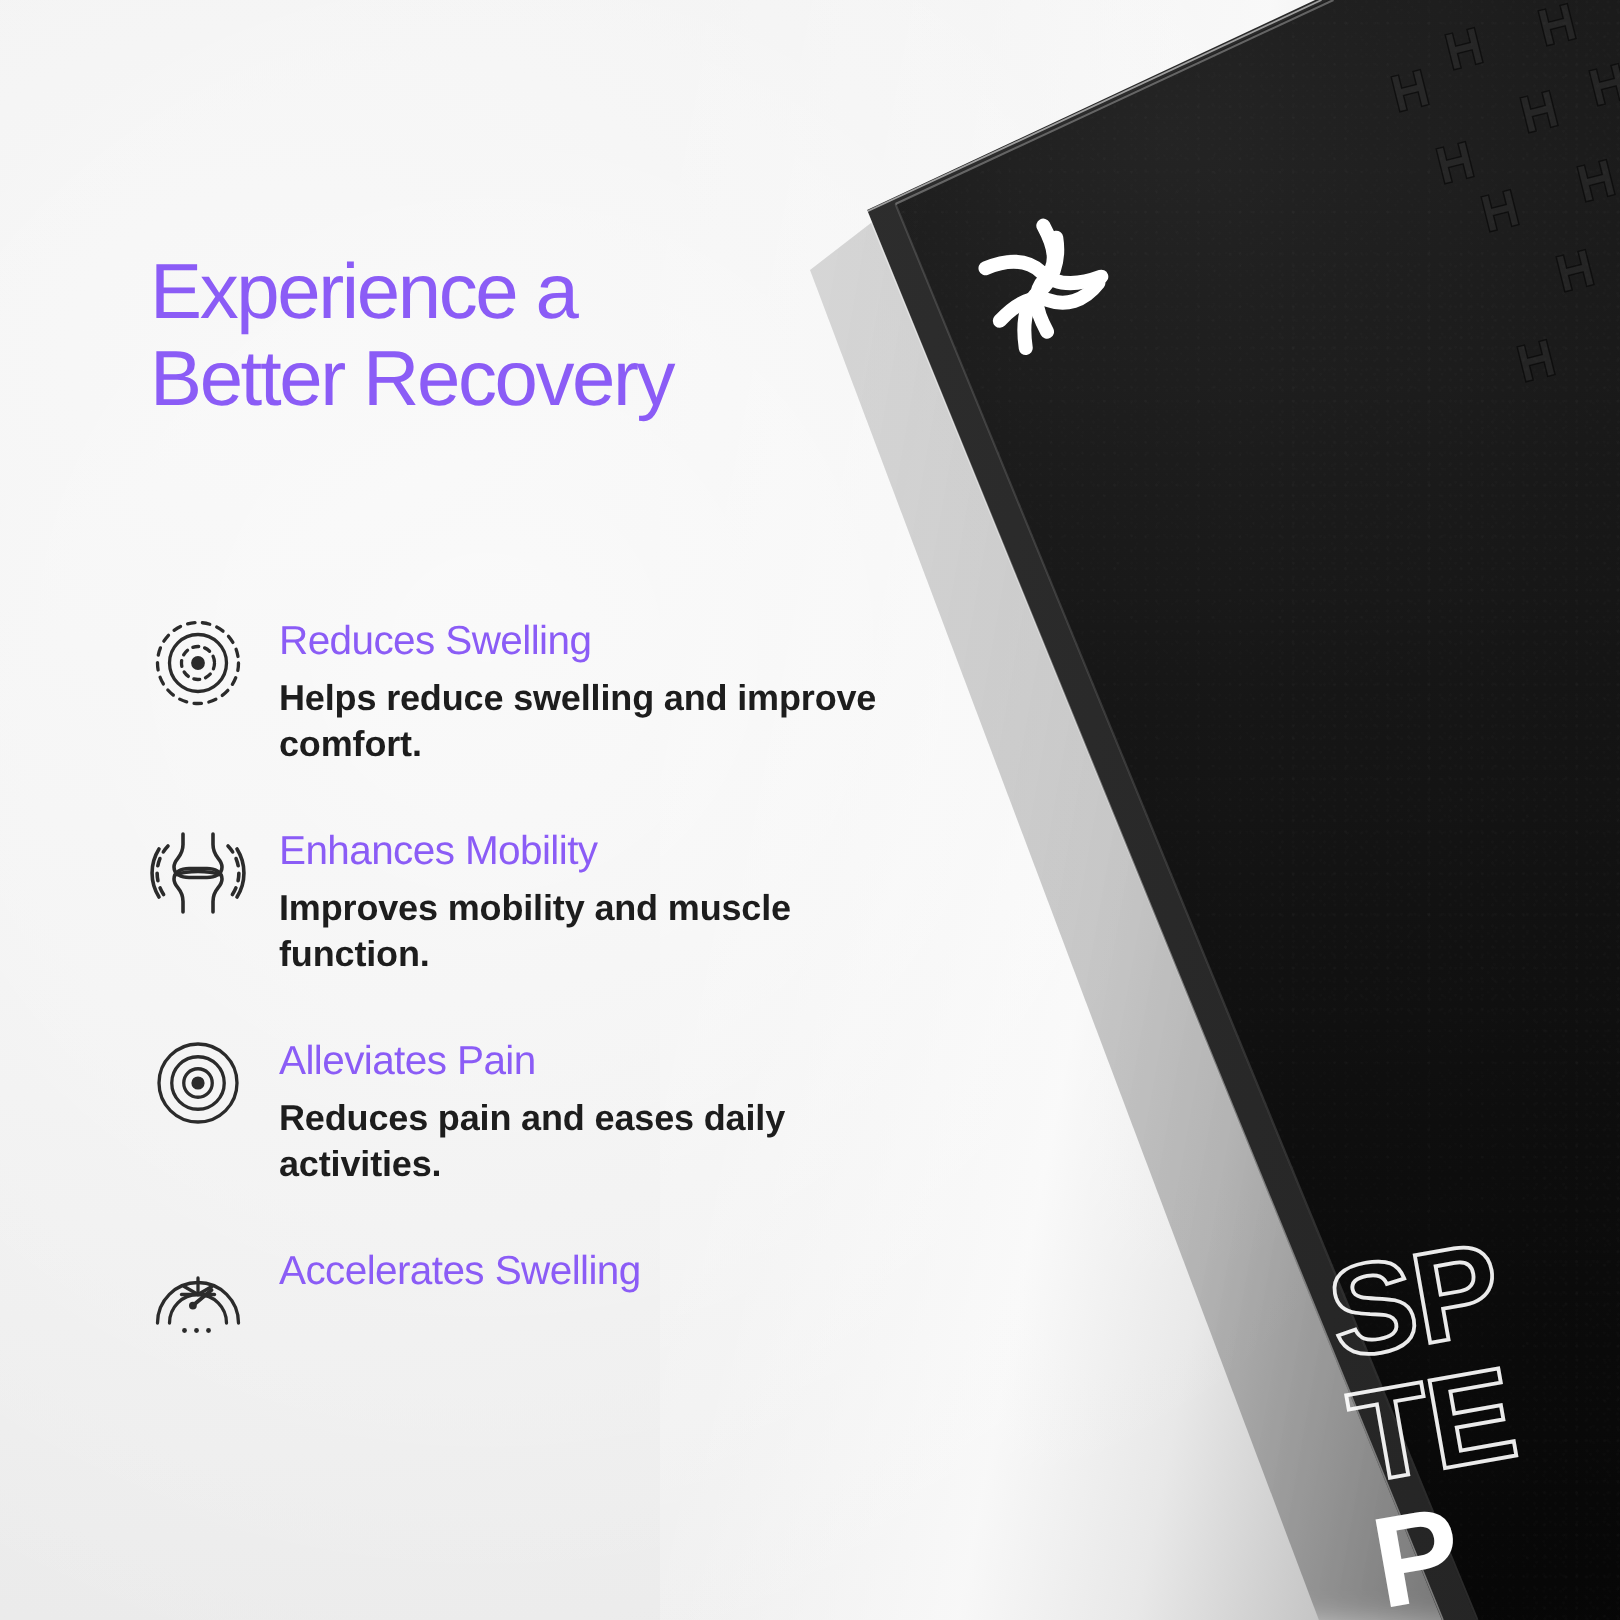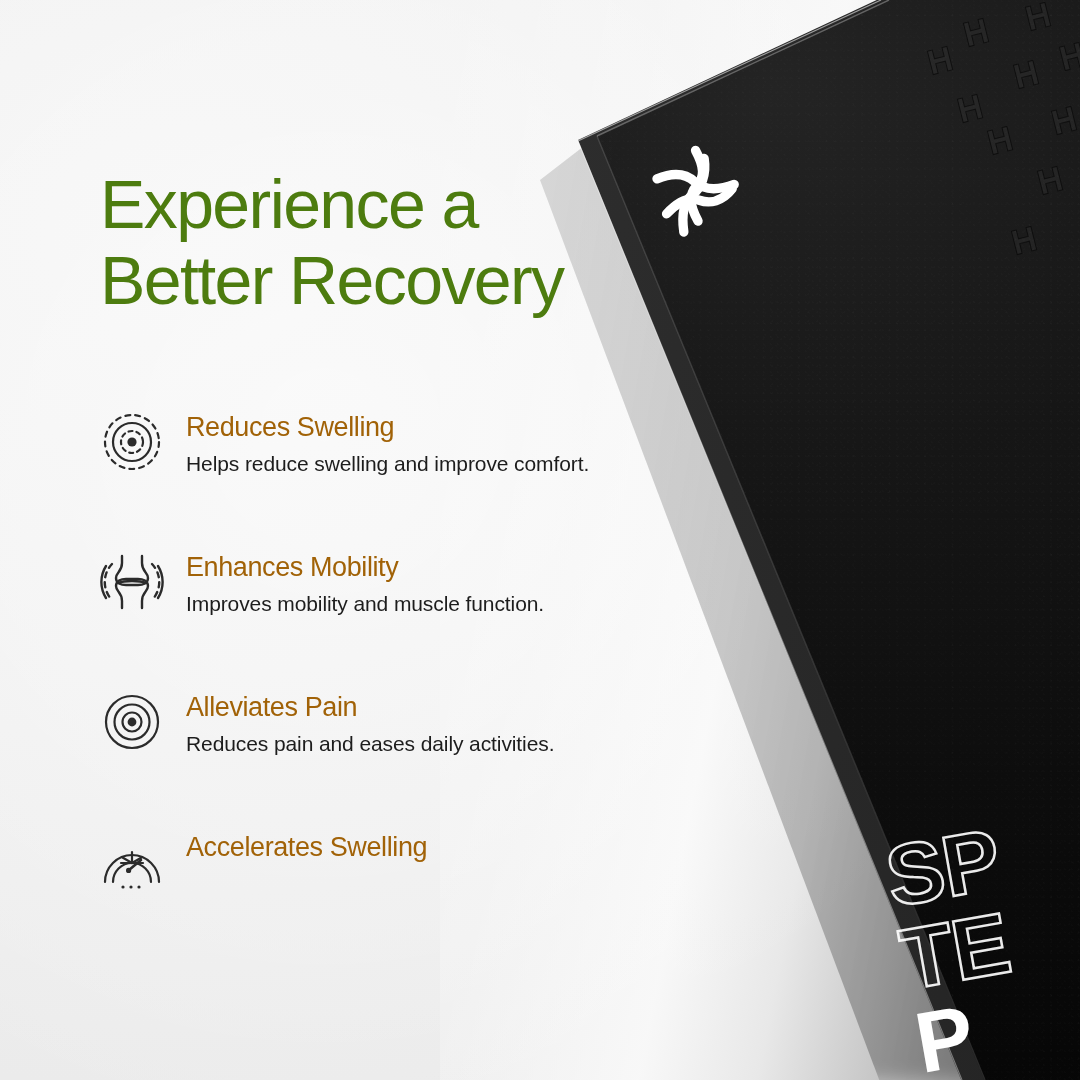--- a/index.html
+++ b/index.html
@@ -156,25 +156,25 @@
     left: 100px;
     top: 0;
     width: 530px;
     height: 1080px;
   }
   .headline {
     position: absolute;
     top: 166px;
     left: 0;
     margin: 0;
-    font-size: 68px;
+    font-size: 52px;
     font-weight: 400;
     line-height: 1.12;
     letter-spacing: -1.6px;
-    color: #4d7c0f;
+    color: #8b5cf6;
     white-space: pre-line;
   }
 
   .features {
     position: absolute;
     top: 404px;
     left: 0;
     width: 530px;
   }
   .feature {
@@ -193,26 +193,26 @@
   }
   .feature-text {
     padding-top: 8px;
   }
   .feature-title {
     margin: 0;
     font-size: 27px;
     font-weight: 400;
     line-height: 1.15;
     letter-spacing: -0.4px;
-    color: #a16207;
+    color: #8b5cf6;
   }
   .feature-desc {
     margin: 7px 0 0 0;
-    font-size: 21px;
-    font-weight: 400;
+    font-size: 24px;
+    font-weight: 700;
     line-height: 1.3;
     letter-spacing: -0.1px;
     color: #1d1d1d;
   }
 </style>
 </head>
 <body>
 
 <div id="stage">
 

